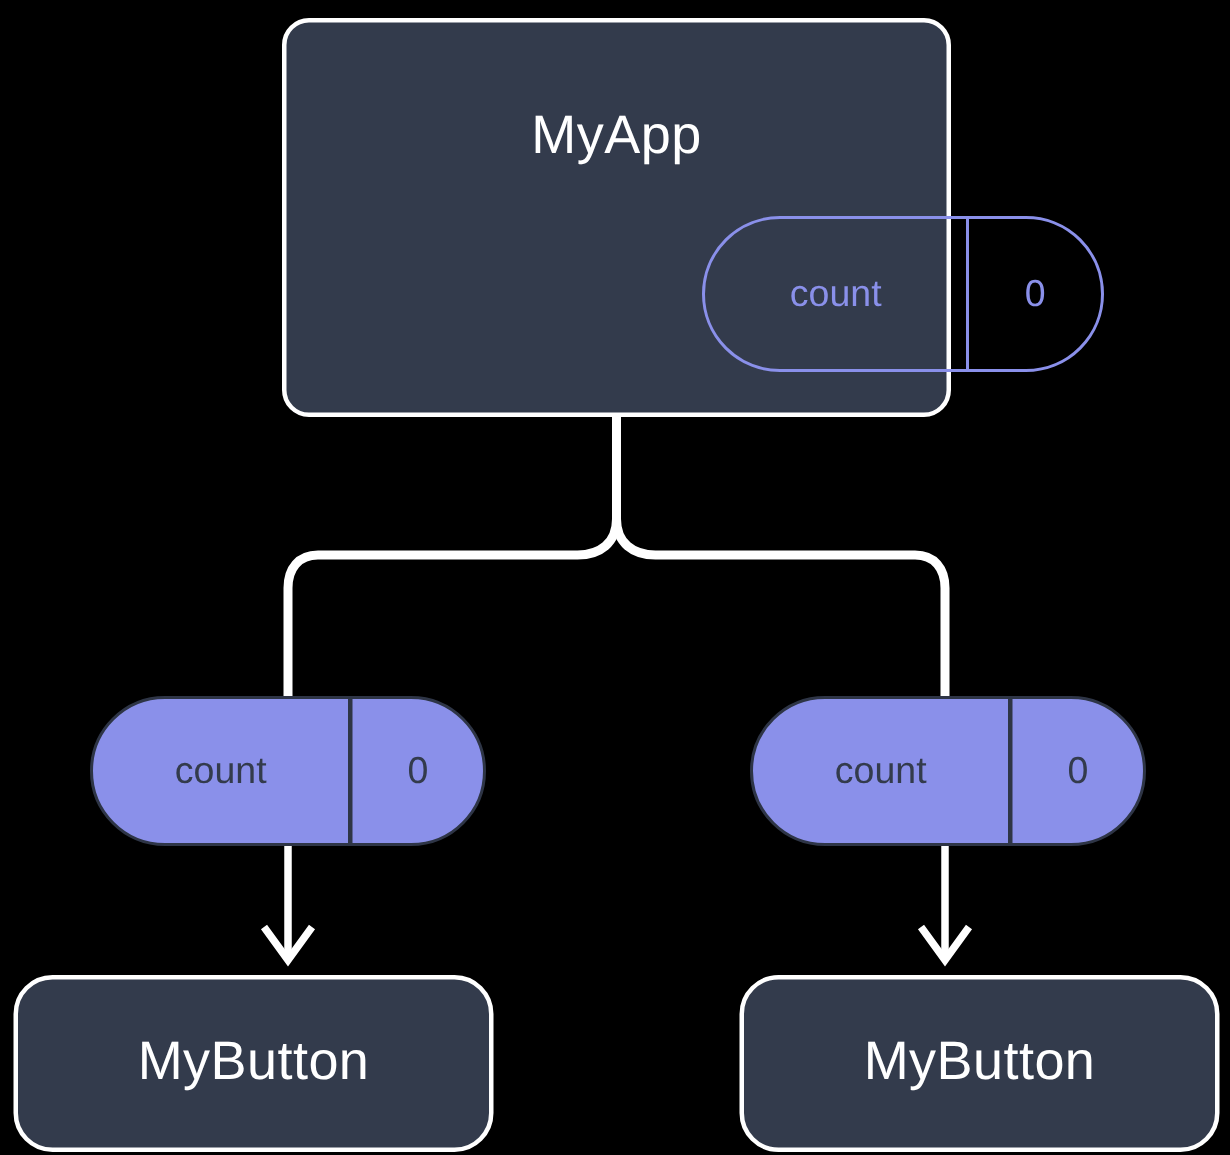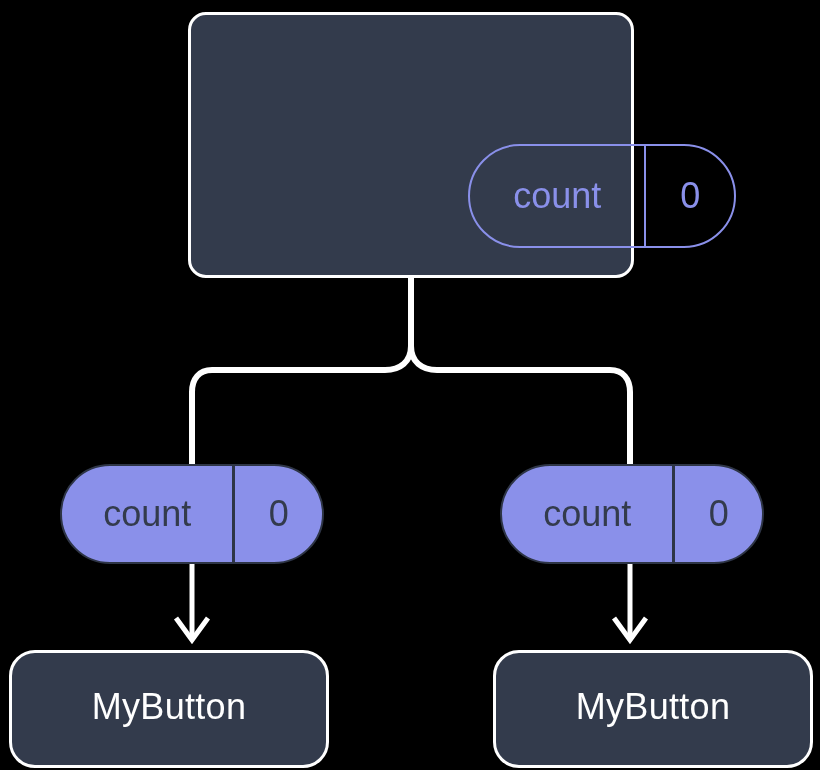--- a/index.html
+++ b/index.html
@@ -84,21 +84,21 @@
     display: flex;
     align-items: stretch;
     border-radius: 999px;
     overflow: hidden;
   }
   .pill .pill-key,
   .pill .pill-val {
     display: flex;
     align-items: center;
     justify-content: center;
-    font-size: 36px;
+    font-size: 25px;
     font-weight: 400;
     white-space: nowrap;
     box-sizing: border-box;
   }
 
   
   .pill.outline {
     border: 2px solid #8a90ea;
     background: transparent;
   }
@@ -172,20 +172,21 @@
              L 630 464" fill="none" stroke="#ffffff" stroke-width="6" stroke-linecap="butt" stroke-linejoin="round"></path>
 
     <path d="M 192 564 L 192 636" fill="none" stroke="#ffffff" stroke-width="5" stroke-linecap="butt"></path>
     <path d="M 176 618 L 192 640 L 208 618" fill="none" stroke="#ffffff" stroke-width="5" stroke-linecap="butt" stroke-linejoin="miter"></path>
 
     <path d="M 630 564 L 630 636" fill="none" stroke="#ffffff" stroke-width="5" stroke-linecap="butt"></path>
     <path d="M 614 618 L 630 640 L 646 618" fill="none" stroke="#ffffff" stroke-width="5" stroke-linecap="butt" stroke-linejoin="miter"></path>
   </svg>
 
   <div class="comp-box" id="box-myapp">
+    <div class="comp-title">MyApp</div>
 
     <div class="pill outline" id="pill-myapp-state">
       <div class="pill-key">count</div>
       <div class="pill-val">0</div>
     </div>
   </div>
 
   <div class="pill filled" id="pill-left-state">
     <div class="pill-key">count</div>
     <div class="pill-val">0</div>

